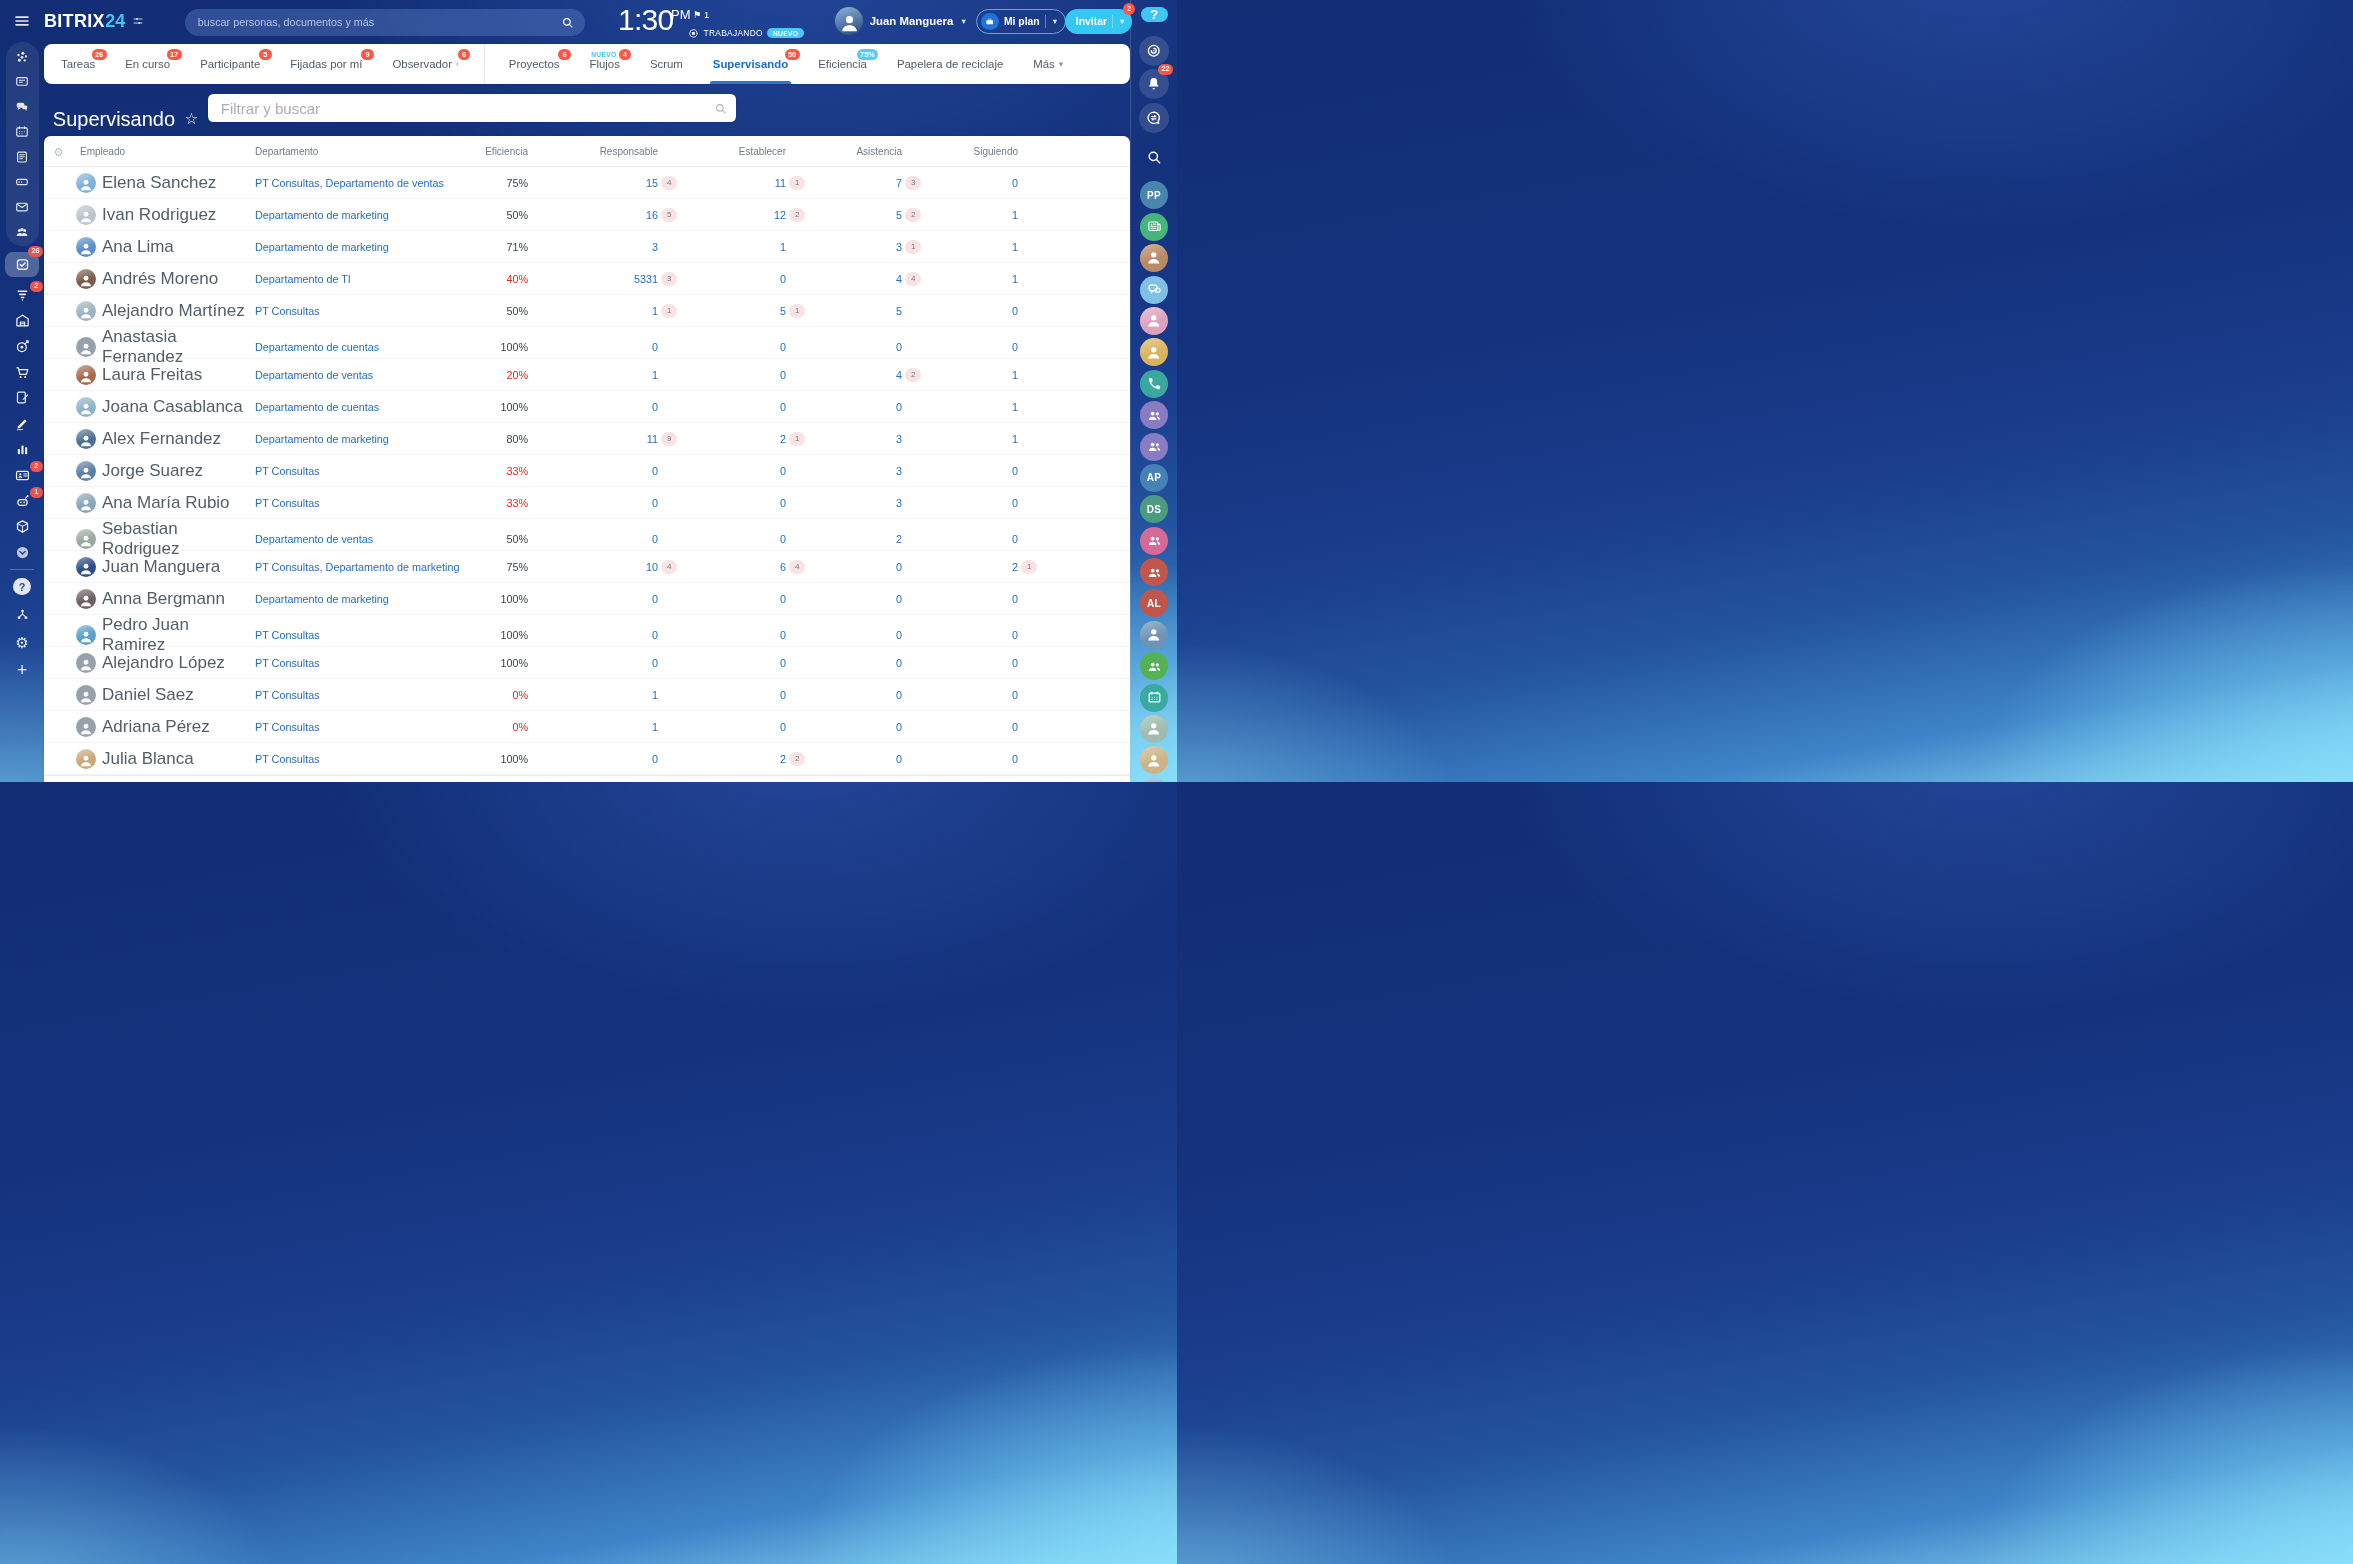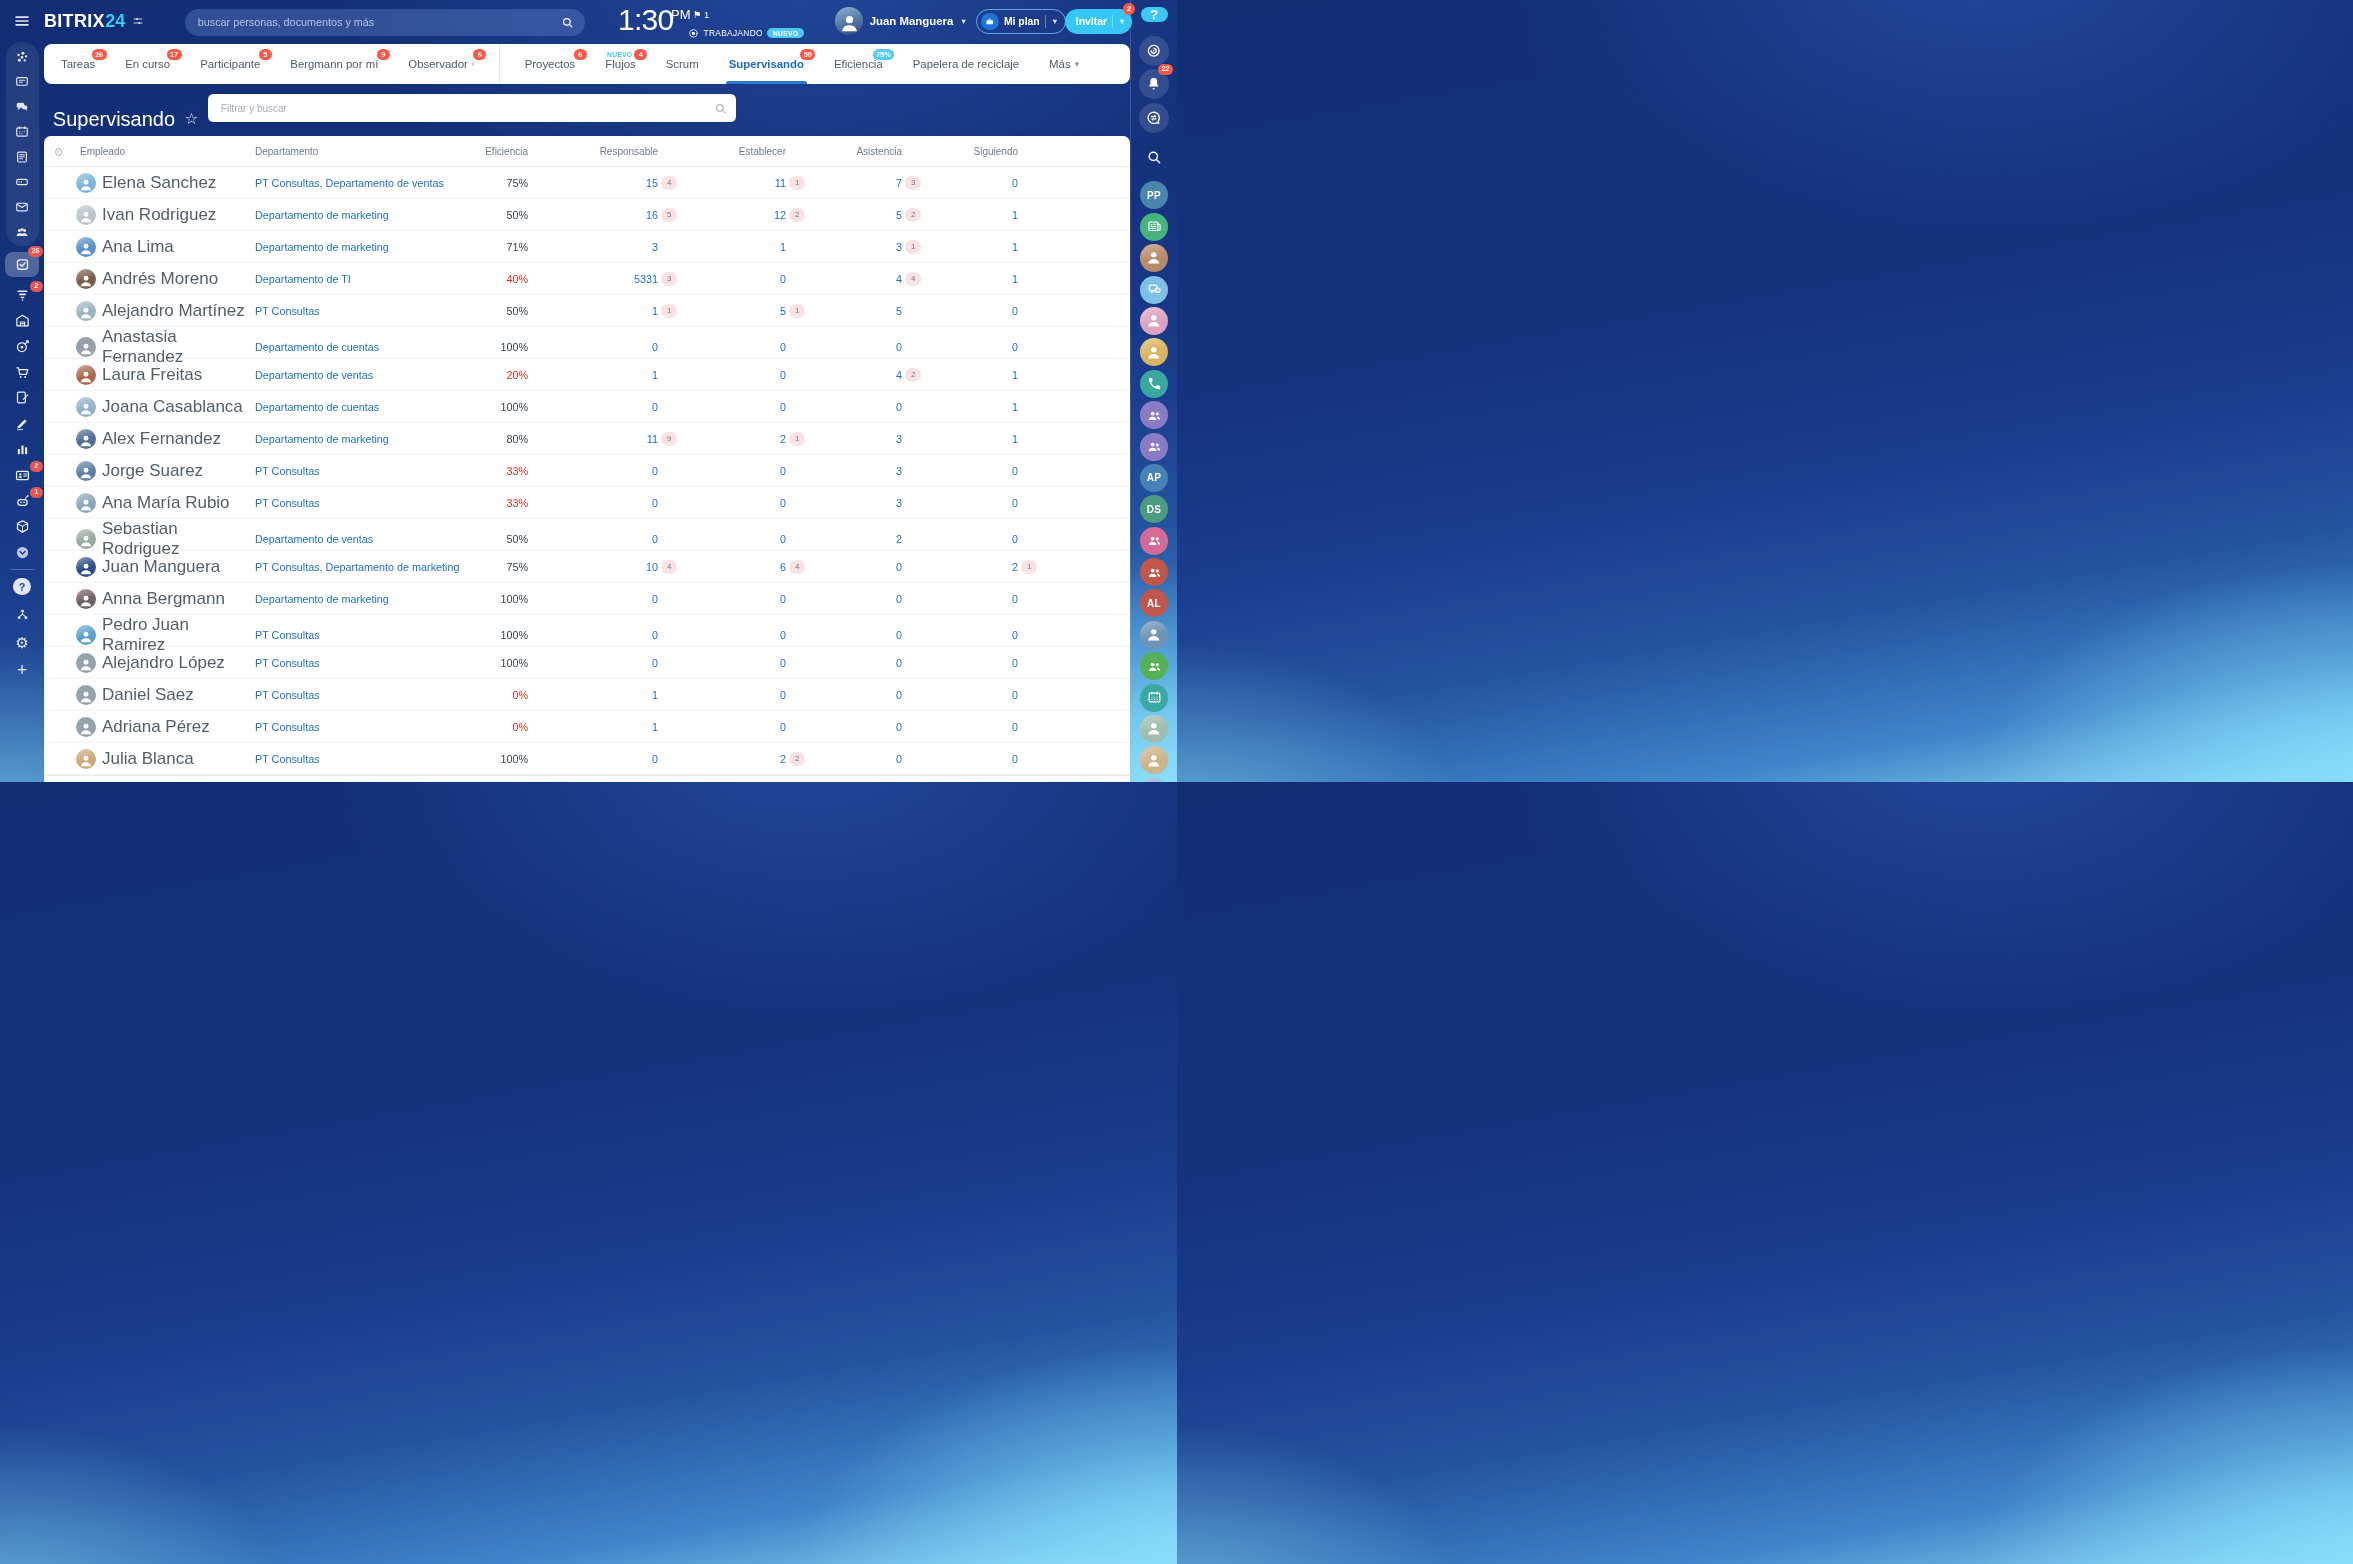--- a/index.html
+++ b/index.html
@@ -78,21 +78,21 @@
   .tab-badge.cyan{background:#55ccf2}
   .tab-tag{color:#3ec7f2;font-size:6.7px;font-weight:700;letter-spacing:0.3px}
   .tab .tchev{color:#8d97a1;font-size:8.8px}
   .tab-divider{width:0.7px;background:#e4e8ec;margin:0 -5.4px;align-self:stretch}
 
   
   .titlerow{position:absolute;top:93px;left:0;right:1.3px;height:31px}
   .page-title{position:absolute;left:8.8px;top:1.3px;color:#fff;font-size:20px;font-weight:400;display:flex;align-items:center;gap:9.4px}
   .star{font-size:15.5px;opacity:.85;cursor:pointer;font-weight:400}
   .filterbox{position:absolute;left:164px;top:1.3px;width:528px;height:28px;background:#fff;border-radius:5.4px;display:flex;align-items:center;padding:0 9.4px 0 10.8px;box-sizing:border-box;box-shadow:0 0.7px 2px rgba(20,40,90,.18)}
-  .filterbox input{flex:1;border:none;outline:none;font-size:10px;color:#333;font-family:inherit}
+  .filterbox input{flex:1;border:none;outline:none;font-size:15px;color:#333;font-family:inherit}
   .filterbox input::placeholder{color:#a8aeb5}
 
   
   .table-card{position:absolute;top:136px;left:0;right:1.3px;bottom:0;background:#fff;border-radius:6.7px 6.7px 0 0;overflow:hidden;box-shadow:0 0.7px 2px rgba(20,40,90,.18)}
   .thead,.trow{display:grid;grid-template-columns:199px 222px 51px 154px 128px 116px 116px;align-items:center;padding-left:12px}
   .thead{height:30px;border-bottom:0.7px solid #e9edf0;color:#6f7a87;font-size:10px;position:relative}
   .thead .gear{position:absolute;left:9.4px;top:8.8px;font-size:11.4px;color:#b9c1ca;cursor:pointer}
   .h-emp{padding-left:24px}
   .h-num{display:flex;justify-content:flex-end}
   .h-num .nslot{width:24px}
@@ -541,21 +541,21 @@
         </span>
     </div>
       <div class="tab ">
       <span class="tab-label">Participante</span>
 
       <span class="tab-sup">
           <span class="tab-badge ">5</span>
         </span>
     </div>
       <div class="tab ">
-      <span class="tab-label">Bergmann por mí</span>
+      <span class="tab-label">Fijadas por mí</span>
 
       <span class="tab-sup">
           <span class="tab-badge ">9</span>
         </span>
     </div>
       <div class="tab ">
       <span class="tab-label">Observador</span>
       <span class="tchev">‹</span>
 
       <span class="tab-sup">

